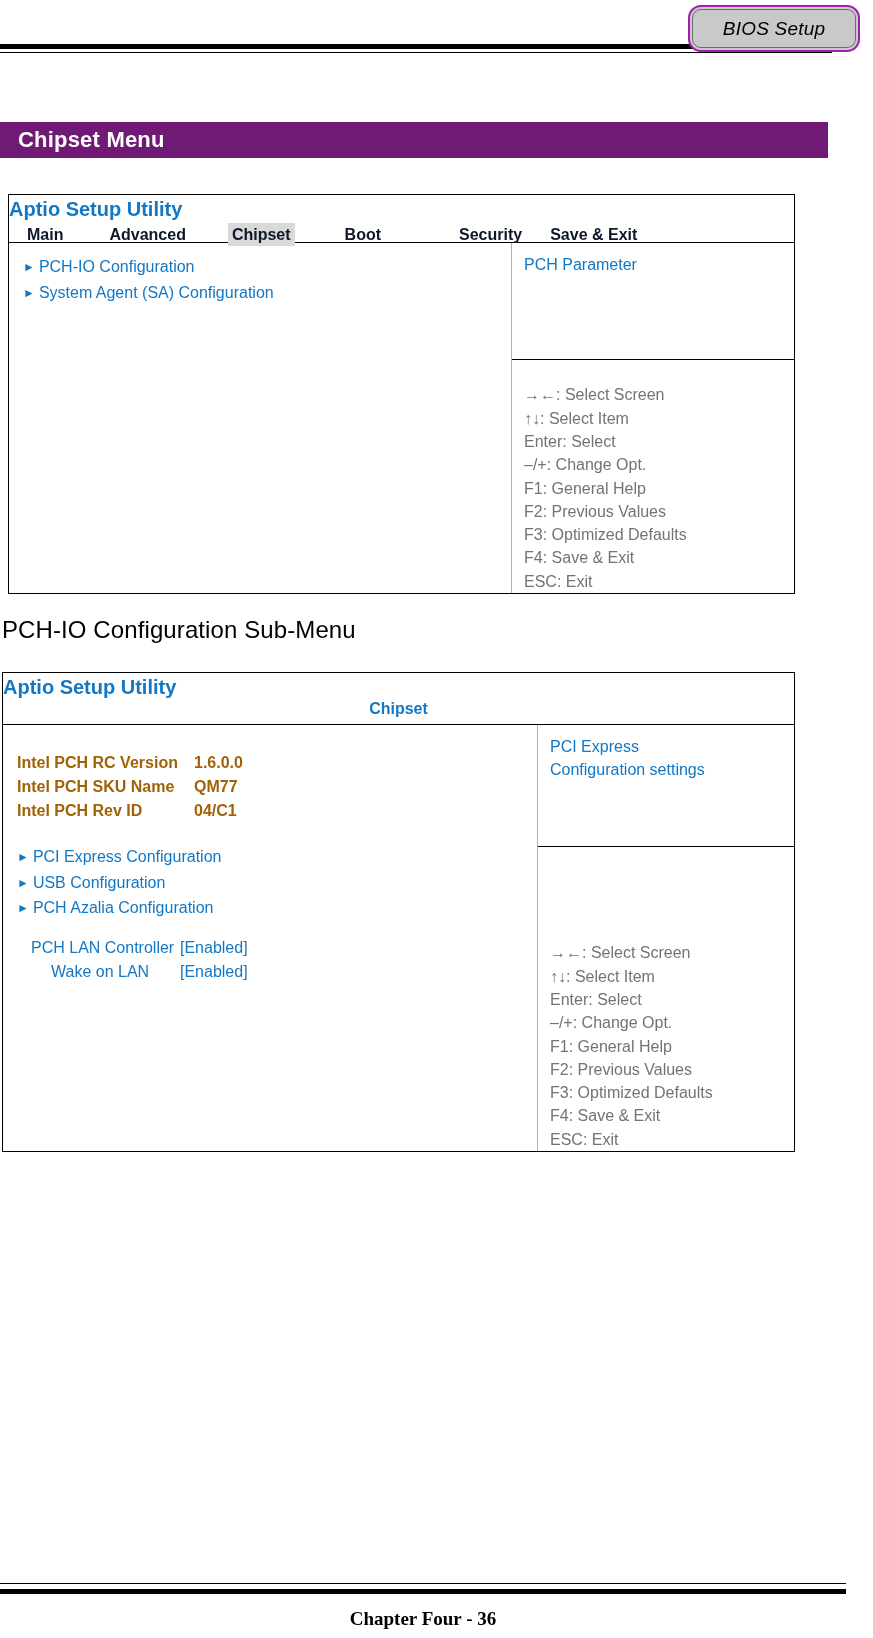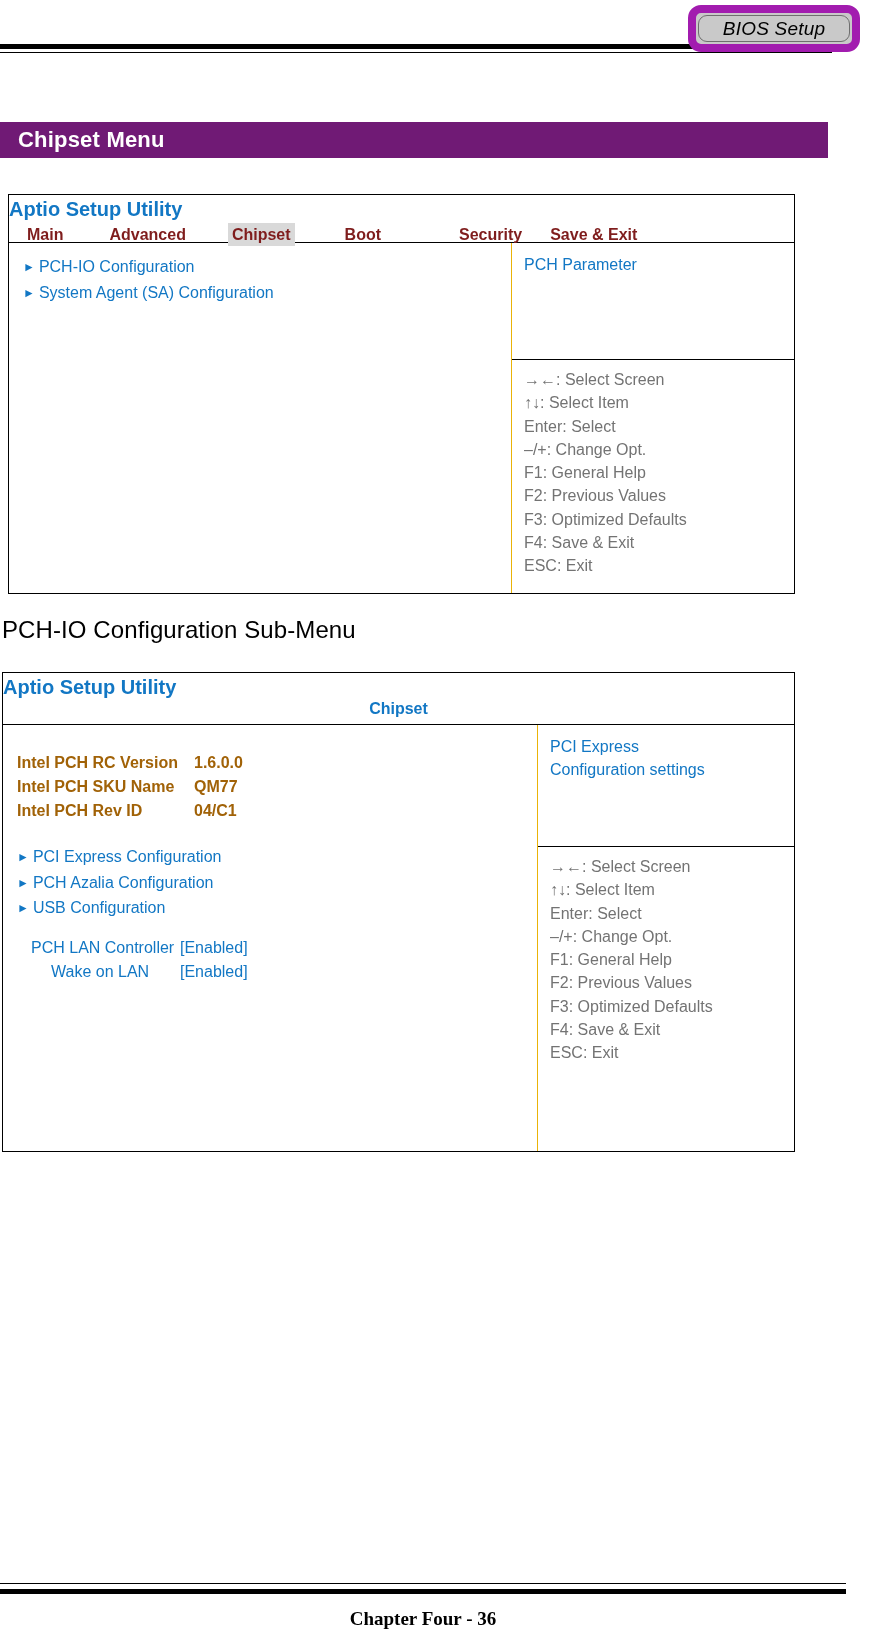--- a/index.html
+++ b/index.html
@@ -23,21 +23,21 @@
     width: 873px;
     height: 78px;
   }
   .bios-tab {
     position: absolute;
     right: 13px;
     top: 5px;
     width: 172px;
     height: 47px;
     background: #c9c9c9;
-    border: 8px solid #a21caf;
+    border: 2px solid #a21caf;
     border-radius: 13px;
     box-sizing: border-box;
     display: flex;
     align-items: center;
     justify-content: center;
     z-index: 3;
   }
   .bios-tab-inner {
     position: absolute;
     left: 2px; top: 2px; right: 2px; bottom: 2px;
@@ -145,21 +145,21 @@
     display: flex;
     align-items: flex-end;
     justify-content: flex-start;
     height: 26px;
     padding: 0 14px;
     box-sizing: border-box;
   }
   .tab-item {
     font-size: 16px;
     font-weight: bold;
-    color: #7f1d1d;
+    color: #0f172a;
     line-height: 23px;
     padding: 0 4px;
     white-space: nowrap;
   }
   .tab-item.active {
     background: #d9d9d9;
   }
   .tab-sp-1 { width: 38px; }
   .tab-sp-2 { width: 38px; }
   .tab-sp-3 { width: 46px; }
@@ -180,20 +180,21 @@
     padding: 12px 0 0 0;
   }
   #bios-table-1 .left-pane { width: 503px; }
   #bios-table-2 .left-pane { width: 535px; }
 
   .right-pane {
     position: relative;
     flex: 1;
     display: flex;
     flex-direction: column;
+    justify-content: space-between;
   }
   .help-top {
     box-sizing: border-box;
     border-bottom: 1px solid #000000;
     padding: 10px 0 0 12px;
   }
   #bios-table-1 .help-top { height: 117px; }
   #bios-table-2 .help-top { height: 122px; }
 
   .help-line {
@@ -374,24 +375,24 @@
           <span class="info-value">04/C1</span>
         </div>
       </div>
 
       <div class="spacer-md"></div>
 
       <div class="nav-item">
         <span class="nav-arrow">►</span><span>PCI Express Configuration</span>
       </div>
       <div class="nav-item">
+        <span class="nav-arrow">►</span><span>USB Configuration</span>
+      </div>
+      <div class="nav-item">
         <span class="nav-arrow">►</span><span>PCH Azalia Configuration</span>
-      </div>
-      <div class="nav-item">
-        <span class="nav-arrow">►</span><span>USB Configuration</span>
       </div>
 
       <div class="spacer-sm"></div>
 
       <div class="opt-row">
         <span class="opt-label indent-1">PCH LAN Controller</span>
         <span class="opt-value">[Enabled]</span>
       </div>
       <div class="opt-row">
         <span class="opt-label indent-2">Wake on LAN</span>

